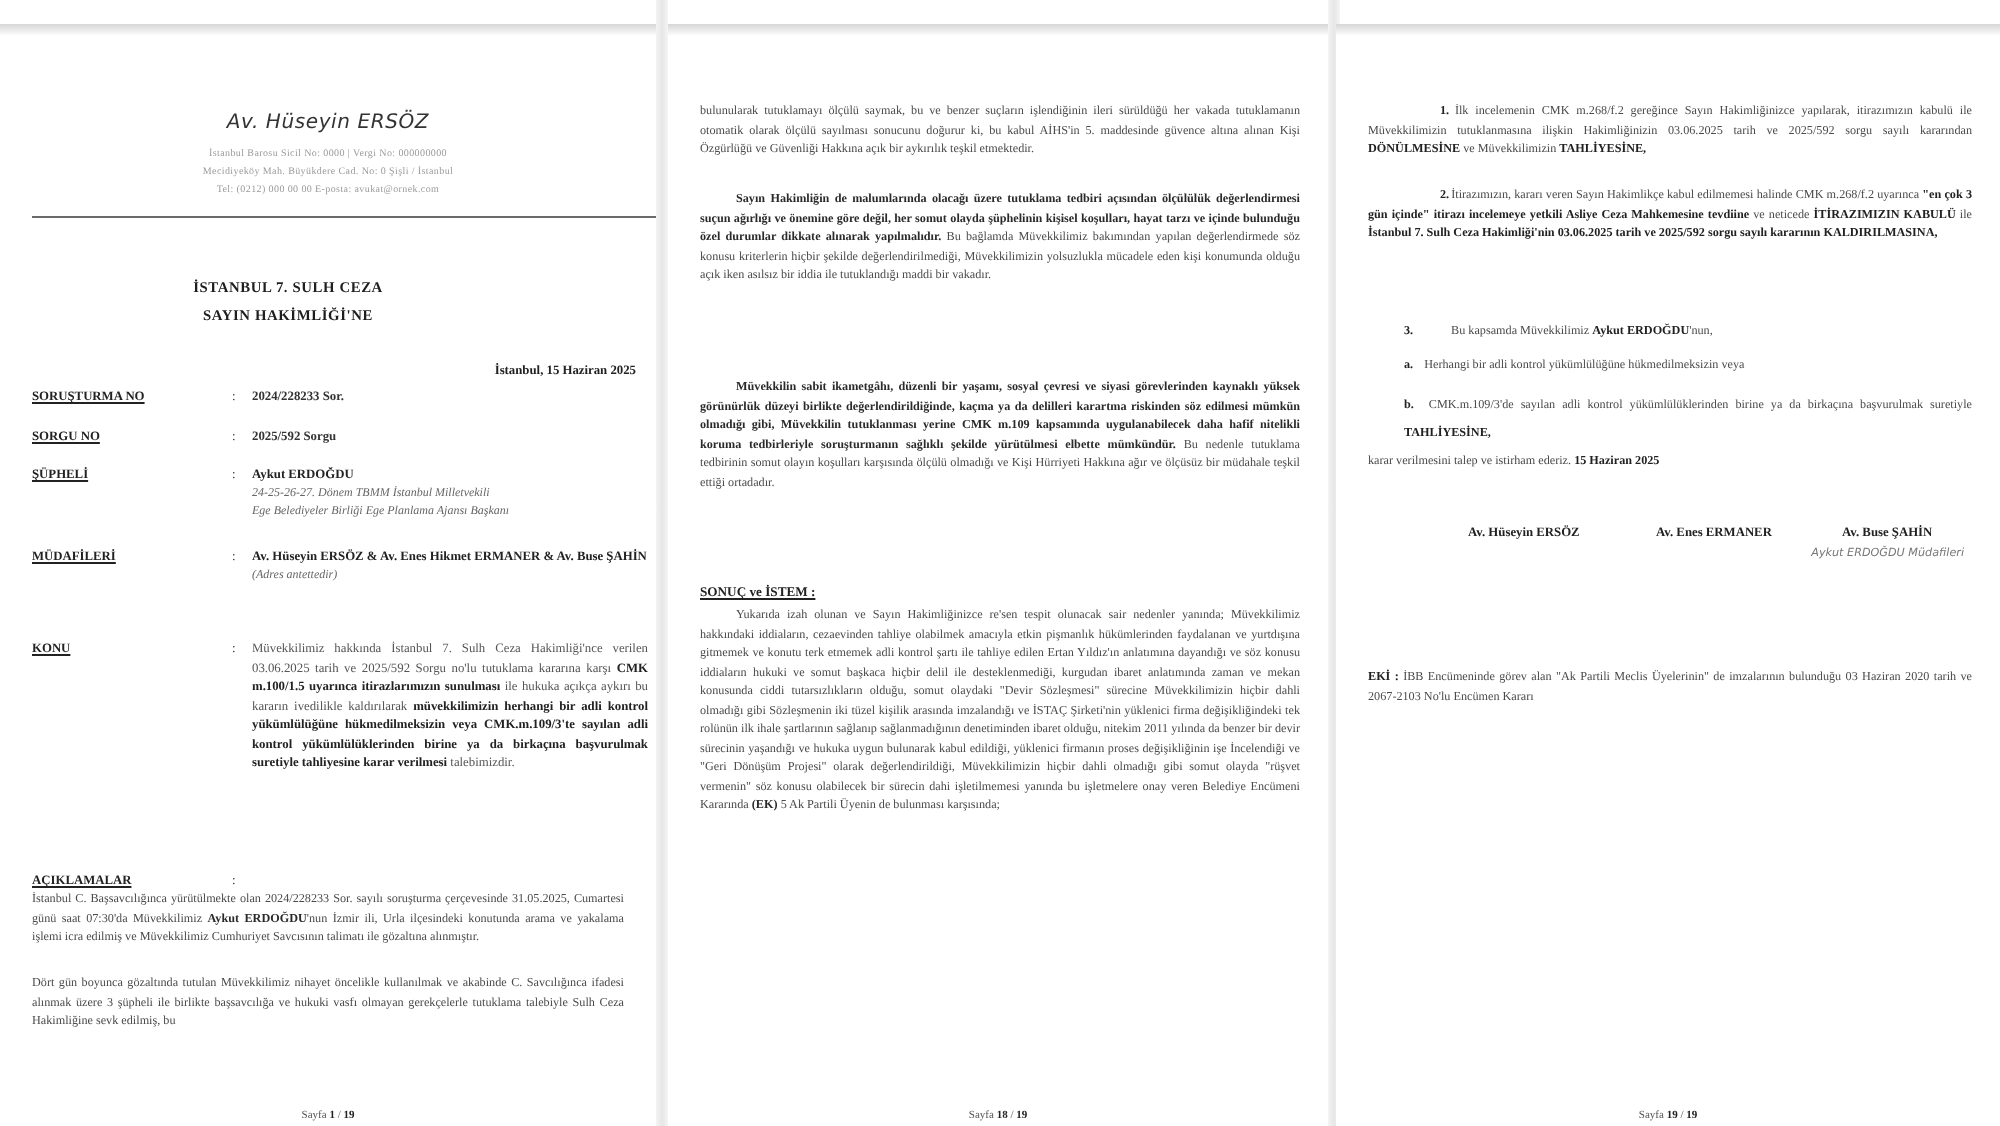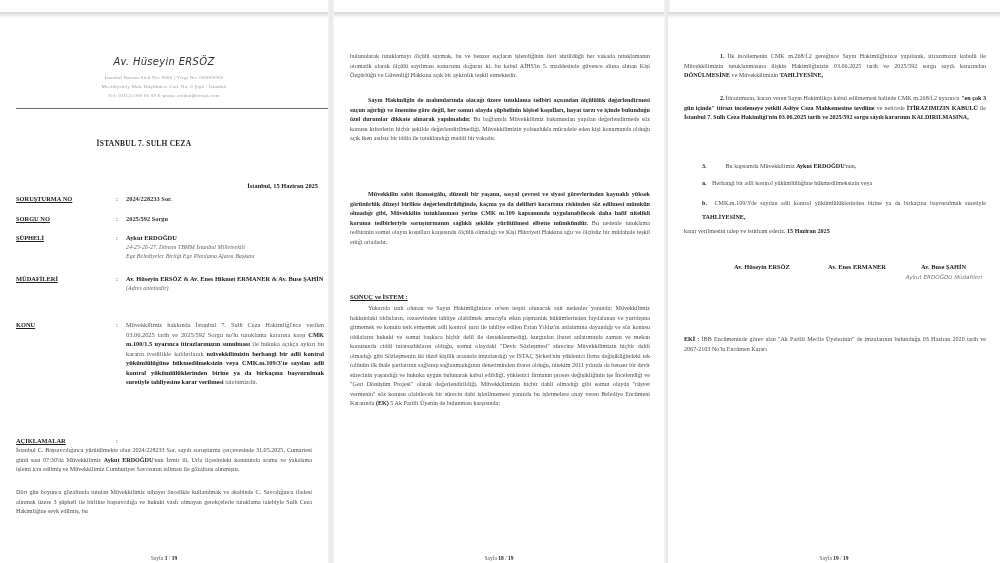--- a/index.html
+++ b/index.html
@@ -53,20 +53,21 @@
 <body>
 
 <div class="page" id="p1">
   <div class="sig-name">Av. Hüseyin ERSÖZ</div>
   <div class="lh-line" style="top:63px">İstanbul Barosu Sicil No: 0000 | Vergi No: 000000000</div>
   <div class="lh-line" style="top:72px">Mecidiyeköy Mah. Büyükdere Cad. No: 0 Şişli / İstanbul</div>
   <div class="lh-line" style="top:81px">Tel: (0212) 000 00 00    E-posta: avukat@ornek.com</div>
   <div class="lh-rule"></div>
 
   <div class="court" style="top:127px">İSTANBUL 7. SULH CEZA</div>
+  <div class="court" style="top:141px">SAYIN HAKİMLİĞİ'NE</div>
   <div class="date-right">İstanbul, 15 Haziran 2025</div>
 
   <div class="field" style="top:182px;width:312px">
     <span class="lbl">SORUŞTURMA NO</span>
     <span class="colon">:</span>
     <span class="val b">2024/228233 Sor.</span>
   </div>
   <div class="field" style="top:202px;width:312px">
     <span class="lbl">SORGU NO</span>
     <span class="colon">:</span>

